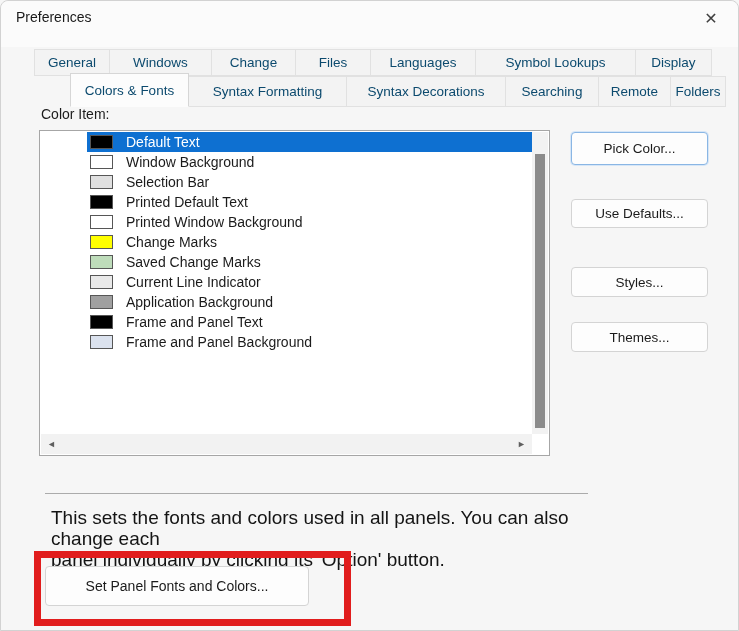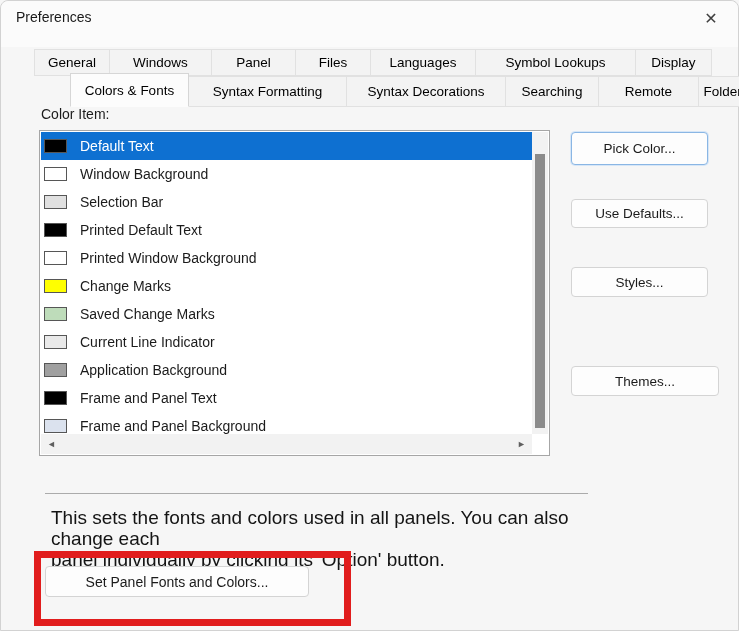--- a/index.html
+++ b/index.html
@@ -35,21 +35,21 @@
   
   .tab-row { position:absolute; left:33px; display:flex; align-items:flex-end; }
   .tab-row-1 { top:48px; height:27px; }
   .tab-row-2 { top:72px; height:34px; }
   .tab {
     height:100%;
     display:flex; align-items:center; justify-content:center;
     background:#f3f3f3;
     border:1px solid #e1e1e1;
     margin-right:-1px;
-    font-size:13.5px; color:#000000;
+    font-size:13.5px; color:#0c4a6e;
     cursor:pointer;
     white-space:nowrap;
   }
   .tab-row-2 .tab { height:31px; }
   .tab-row-2 .tab.active {
     height:34px;
     background:#fcfcfc;
     border:1px solid #d6d6d6;
     border-bottom:1px solid #fcfcfc;
     z-index:2;
@@ -61,25 +61,26 @@
     position:absolute; left:38px; top:129px;
     width:511px; height:326px;
     background:#ffffff;
     border:1px solid #a6a6a6;
   }
   .list-rows {
     position:absolute; left:1px; top:1px; right:17px; bottom:21px;
     overflow:hidden;
   }
   .list-row {
-    height:28px;
+    height:20px;
     display:flex; align-items:center;
     padding-left:3px;
     font-size:14px;
     cursor:default;
+    margin-left:46px;
   }
   .list-row.selected { background:var(--sel,#0e70d1); color:#ffffff; }
   .swatch {
     width:23px; height:14px;
     border:1px solid #565656;
     margin-right:13px;
     flex:0 0 auto;
   }
   .vscroll {
     position:absolute; top:1px; right:1px; width:16px; bottom:21px;
@@ -103,32 +104,32 @@
     border:1px solid #d4d4d4;
     border-radius:4px;
     font-size:13.5px; color:#1b1b1b;
     display:flex; align-items:center; justify-content:center;
     cursor:pointer;
     font-family:"Liberation Sans", sans-serif;
   }
   .btn-pick    { left:570px; top:131px; width:137px; height:33px; border:1px solid #8ab6e4; box-shadow:0 0 0 1px #d6e6f7; }
   .btn-defaults{ left:570px; top:198px; width:137px; height:29px; }
   .btn-styles  { left:570px; top:266px; width:137px; height:30px; }
-  .btn-themes  { left:570px; top:321px; width:148px; height:30px;margin-top:44px; }
+  .btn-themes  { left:570px; top:321px; width:137px; height:30px; }
   
   .divider {
     position:absolute; left:44px; top:492px; width:543px; height:1px;
     background:#ababab;
   }
   .description {
     position:absolute; left:50px; top:506px; width:545px;
     font-size:19px; line-height:21px; color:#141414;
   }
   .btn-setpanel {
-    left:44px; top:565px; width:264px; height:31px;
+    left:44px; top:565px; width:264px; height:40px;
     font-size:14px;
   }
   .red-rect {
     position:absolute; left:33px; top:550px; width:317px; height:75px;
     border:7px solid var(--red,#e11d1d);
     pointer-events:none;
     z-index:5;
   }
 </style>
 </head>
@@ -139,33 +140,33 @@
   <div class="titlebar">
     <span class="window-title">Preferences</span>
     <span class="close-btn">
         <span>✕</span>
       </span>
   </div>
 
   <div class="tab-row tab-row-1">
     <div class="tab" style="width:76px">General</div>
     <div class="tab" style="width:103px">Windows</div>
-    <div class="tab" style="width:85px">Panel</div>
+    <div class="tab" style="width:85px">Change</div>
     <div class="tab" style="width:76px">Files</div>
     <div class="tab" style="width:106px">Languages</div>
     <div class="tab" style="width:161px">Symbol Lookups</div>
     <div class="tab" style="width:77px">Display</div>
   </div>
 
   <div class="tab-row tab-row-2">
     <div class="tab active" style="width:119px">Colors &amp; Fonts</div>
     <div class="tab" style="width:159px">Syntax Formatting</div>
     <div class="tab" style="width:160px">Syntax Decorations</div>
     <div class="tab" style="width:94px">Searching</div>
-    <div class="tab" style="width:101px">Remote</div>
+    <div class="tab" style="width:73px">Remote</div>
     <div class="tab" style="width:56px">Folders</div>
   </div>
 
   <div class="field-label">Color Item:</div>
 
   <div class="listbox">
     <div class="list-rows">
         <div class="list-row selected">
           <span class="swatch" style="background: rgb(0, 0, 0);"></span>
           <span>Default Text</span>

